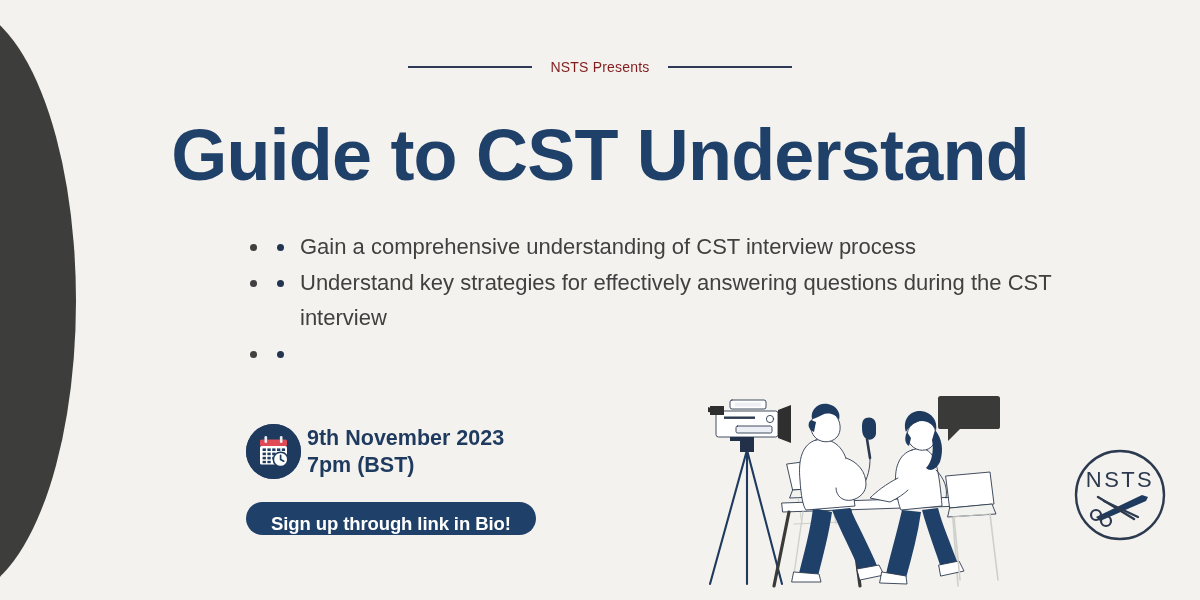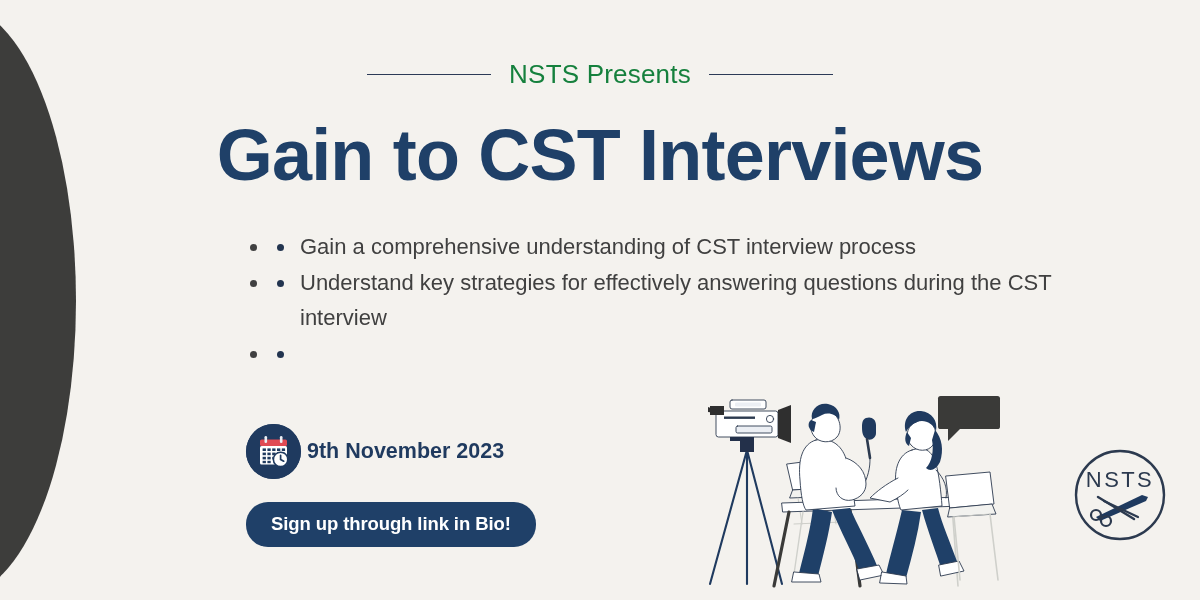--- a/index.html
+++ b/index.html
@@ -31,22 +31,22 @@
   
   .eyebrow {
     position:absolute;
     top:59px; left:0; right:0;
     display:flex; align-items:center; justify-content:center;
     gap:18px;
     z-index:3;
   }
   .eyebrow .rule { width:124px; height:1.5px; background:#2c3a57; }
   .eyebrow .eyebrow-text {
-    font-size:26px;
-    color:#15803d;
+    font-size:14px;
+    color:#7f1d1d;
     letter-spacing:.2px;
     white-space:nowrap;
   }
 
   
   .title {
     position:absolute;
     top:118px; left:0; right:0;
     text-align:center;
     font-size:72px;
@@ -102,21 +102,21 @@
   }
 
   
   .cta {
     position:absolute;
     left:246px; top:502px;
     background:#1f4068;
     color:#ffffff;
     border:none;
     border-radius:22px;
-    padding:11px 25px 12px;
+    padding:11px 25px 0;
     font-family:"Liberation Sans", sans-serif;
     font-size:18.5px;
     font-weight:bold;
     letter-spacing:-0.1px;
     cursor:pointer;
     z-index:3;
   }
 
   
   .illustration {
@@ -142,21 +142,21 @@
 <div id="poster">
 
   <div class="left-arc"></div>
 
   <div class="eyebrow">
     <span class="rule"></span>
     <span class="eyebrow-text">NSTS Presents</span>
     <span class="rule"></span>
   </div>
 
-  <h1 class="title">Gain to CST Interviews</h1>
+  <h1 class="title">Guide to CST Understand</h1>
 
   <ul class="bullets">
     <li class="bullet-item">
       <span class="dot"></span>
       <span>Gain a comprehensive understanding of CST interview process</span>
     </li>
     <li class="bullet-item">
       <span class="dot"></span>
       <span>Understand key strategies for effectively answering questions during the CST interview</span>
     </li>
@@ -190,20 +190,21 @@
           <rect x="31" y="32.8" width="3.3" height="2.6"></rect>
           <rect x="16.6" y="36.8" width="3.3" height="2.4"></rect>
           <rect x="21.4" y="36.8" width="3.3" height="2.4"></rect>
         </g>
         <circle cx="34.6" cy="35.4" r="7.2" fill="#ffffff" stroke="#1f3a5f" stroke-width="1.6"></circle>
         <path d="M34.6 31.3 L34.6 35.4 L37.7 37.2" stroke="#1f3a5f" stroke-width="1.7" fill="none" stroke-linecap="round"></path>
       </svg>
     </div>
     <div class="date-lines">
       <div>9th November 2023</div>
+      <div>7pm (BST)</div>
     </div>
   </div>
 
   <button class="cta">Sign up through link in Bio!</button>
 
   <div class="illustration">
     <svg viewBox="0 0 320 205" aria-hidden="true">
       <g stroke="#2c3a4f" fill="none" stroke-width="0.9" stroke-linejoin="round" stroke-linecap="round">
 
         <g>

